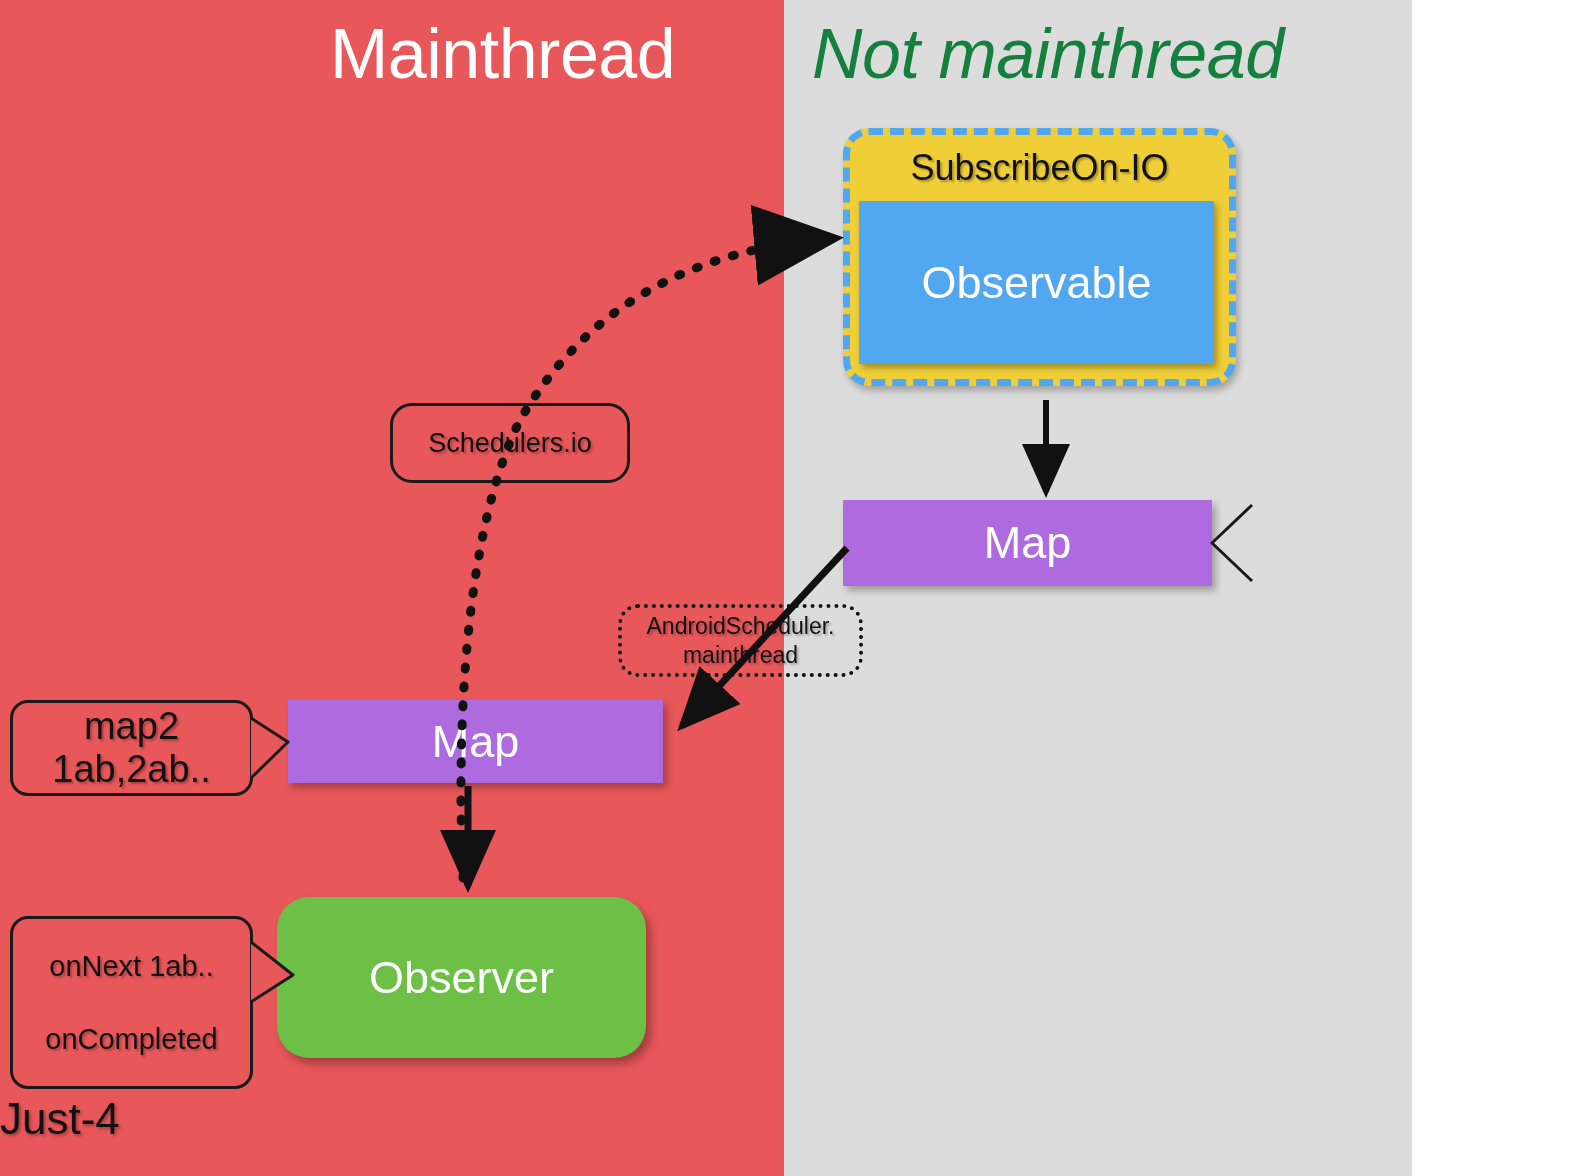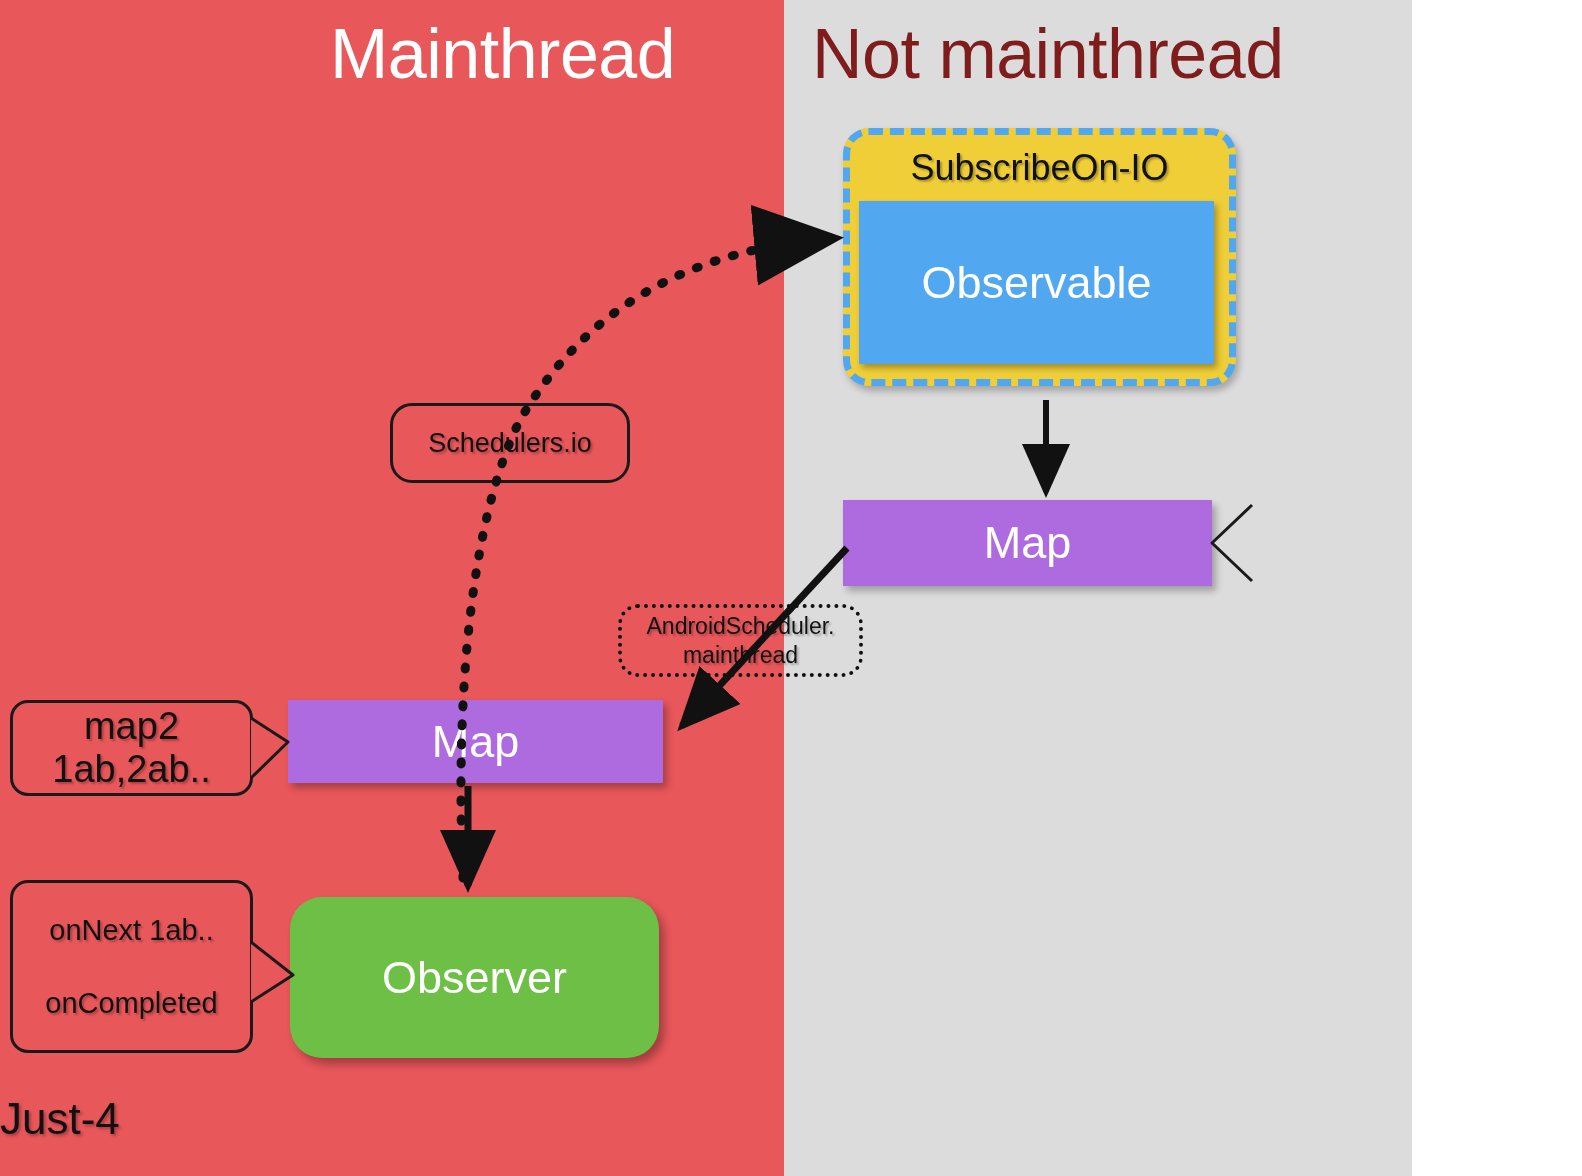--- a/index.html
+++ b/index.html
@@ -39,21 +39,22 @@
     letter-spacing: -0.5px;
     white-space: nowrap;
     line-height: 1.05;
   }
   #title-main {
     left: 330px;
     color: #ffffff;
   }
   #title-not {
     left: 812px;
-    color: #7f1d1d;
+    color: #15803d;
+    font-style: italic;
   }
 
   
   .block {
     position: absolute;
     box-sizing: border-box;
     display: flex;
     align-items: center;
     justify-content: center;
     color: #ffffff;
@@ -110,21 +111,21 @@
     left: 288px;
     top: 700px;
     width: 375px;
     height: 83px;
     background: #ae6be0;
     font-size: 45px;
     box-shadow: 4px 5px 7px rgba(0,0,0,0.28);
   }
 
   #observer-box {
-    left: 290px;
+    left: 277px;
     top: 897px;
     width: 369px;
     height: 161px;
     background: #6dbf45;
     border-radius: 32px;
     font-size: 45px;
     box-shadow: 5px 6px 8px rgba(0,0,0,0.3);
   }
 
   
@@ -172,21 +173,21 @@
   #callout-map2 {
     left: 10px;
     top: 700px;
     width: 243px;
     height: 96px;
     border-radius: 18px;
     font-size: 38px;
   }
   #callout-observer {
     left: 10px;
-    top: 880px;
+    top: 916px;
     width: 243px;
     height: 173px;
     border-radius: 18px;
     font-size: 29px;
     flex-direction: column;
     gap: 40px;
   }
   .callout-line { display: block; }
 
   #caption {

